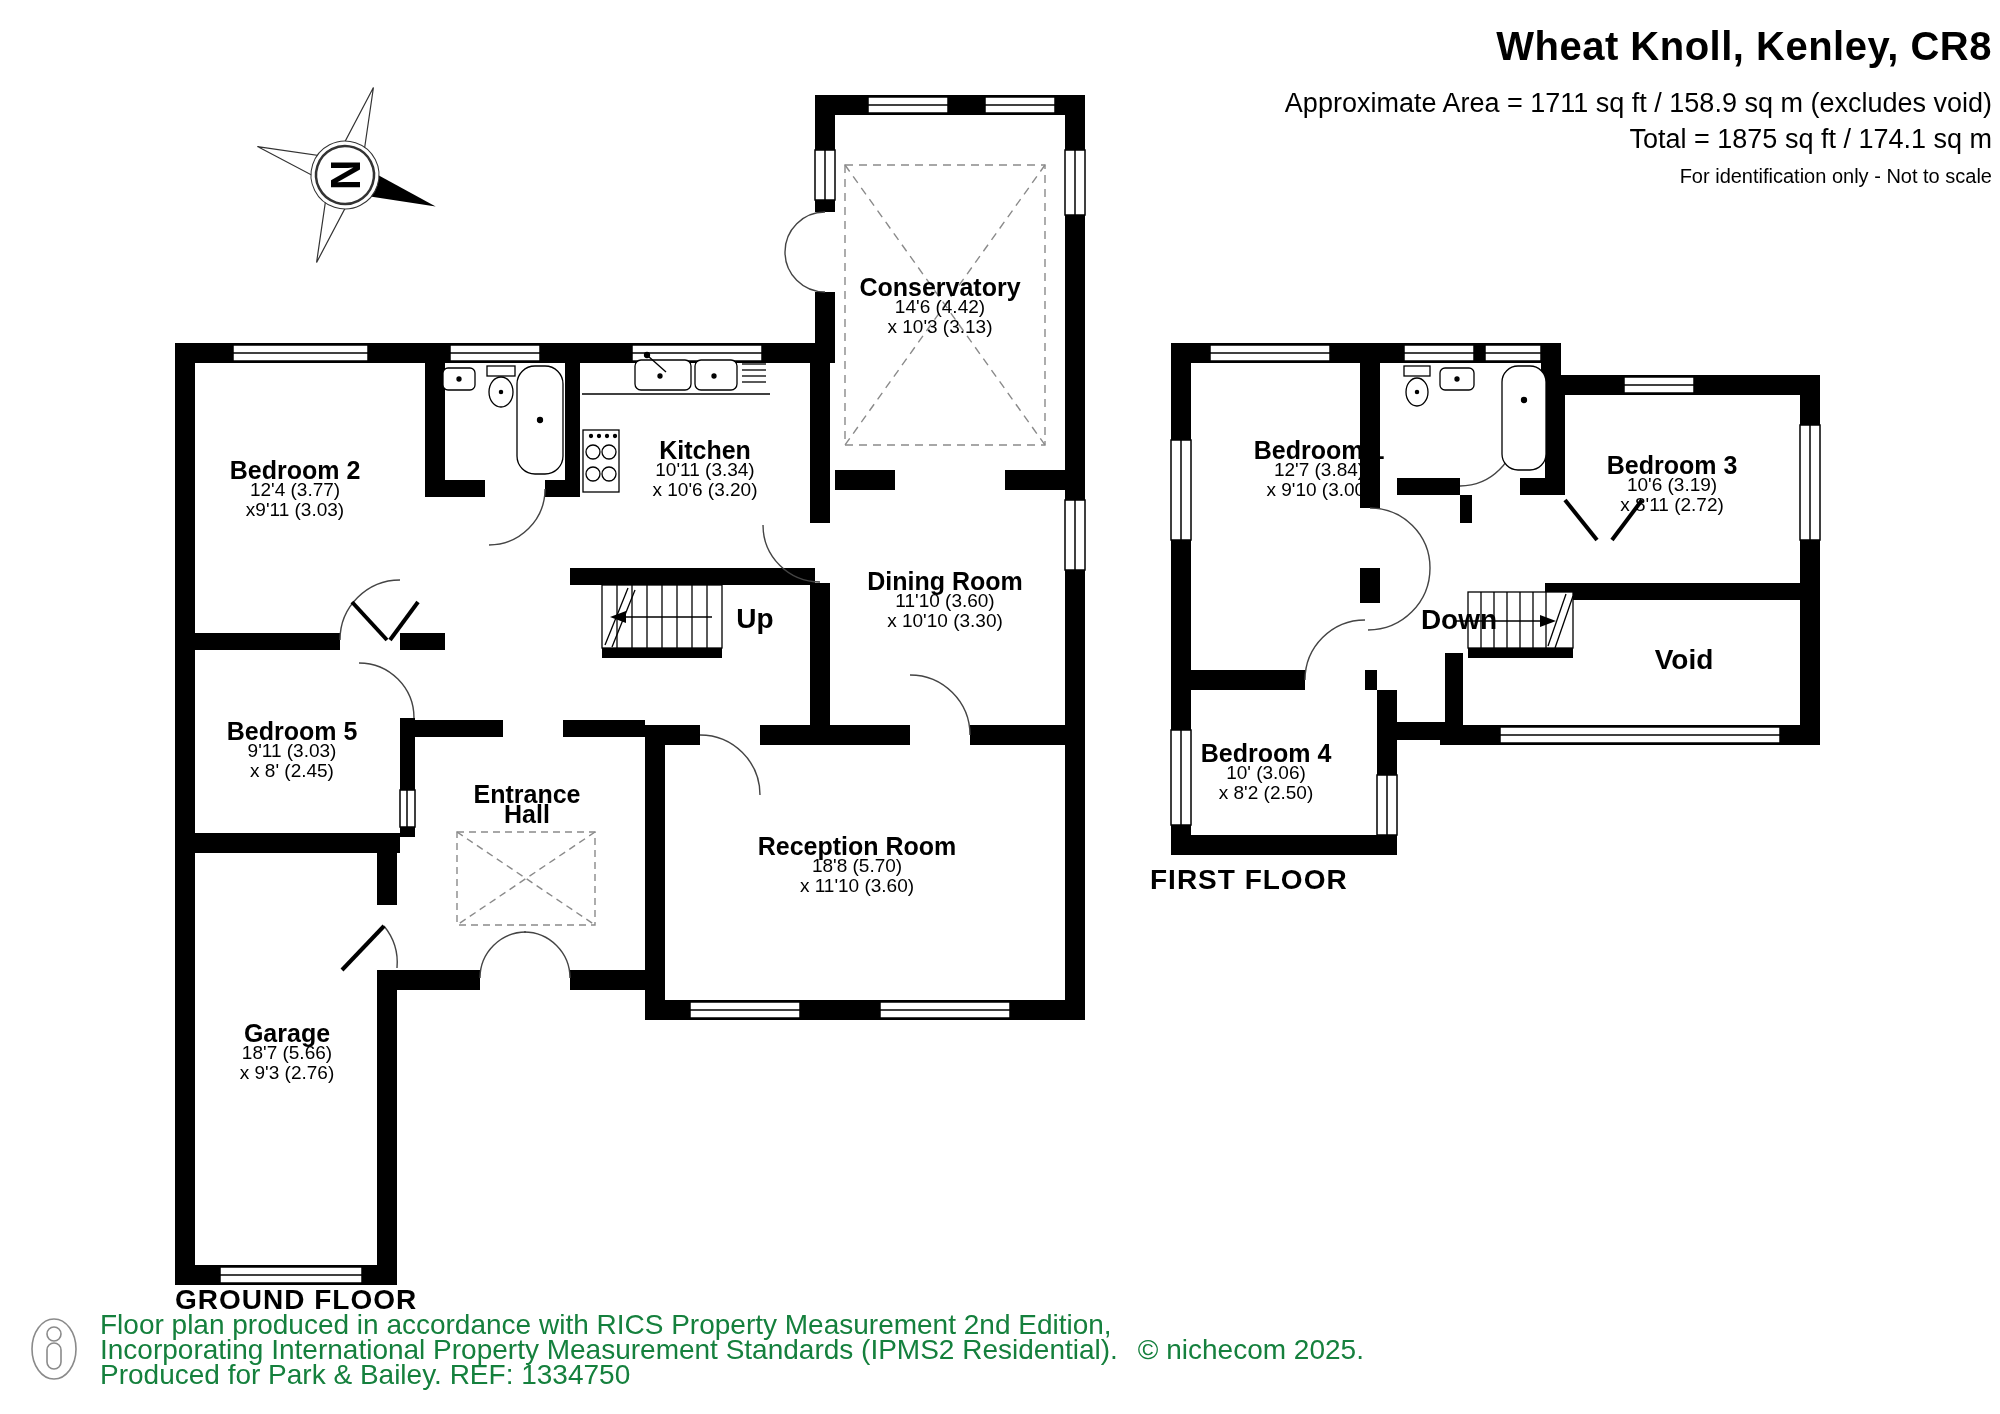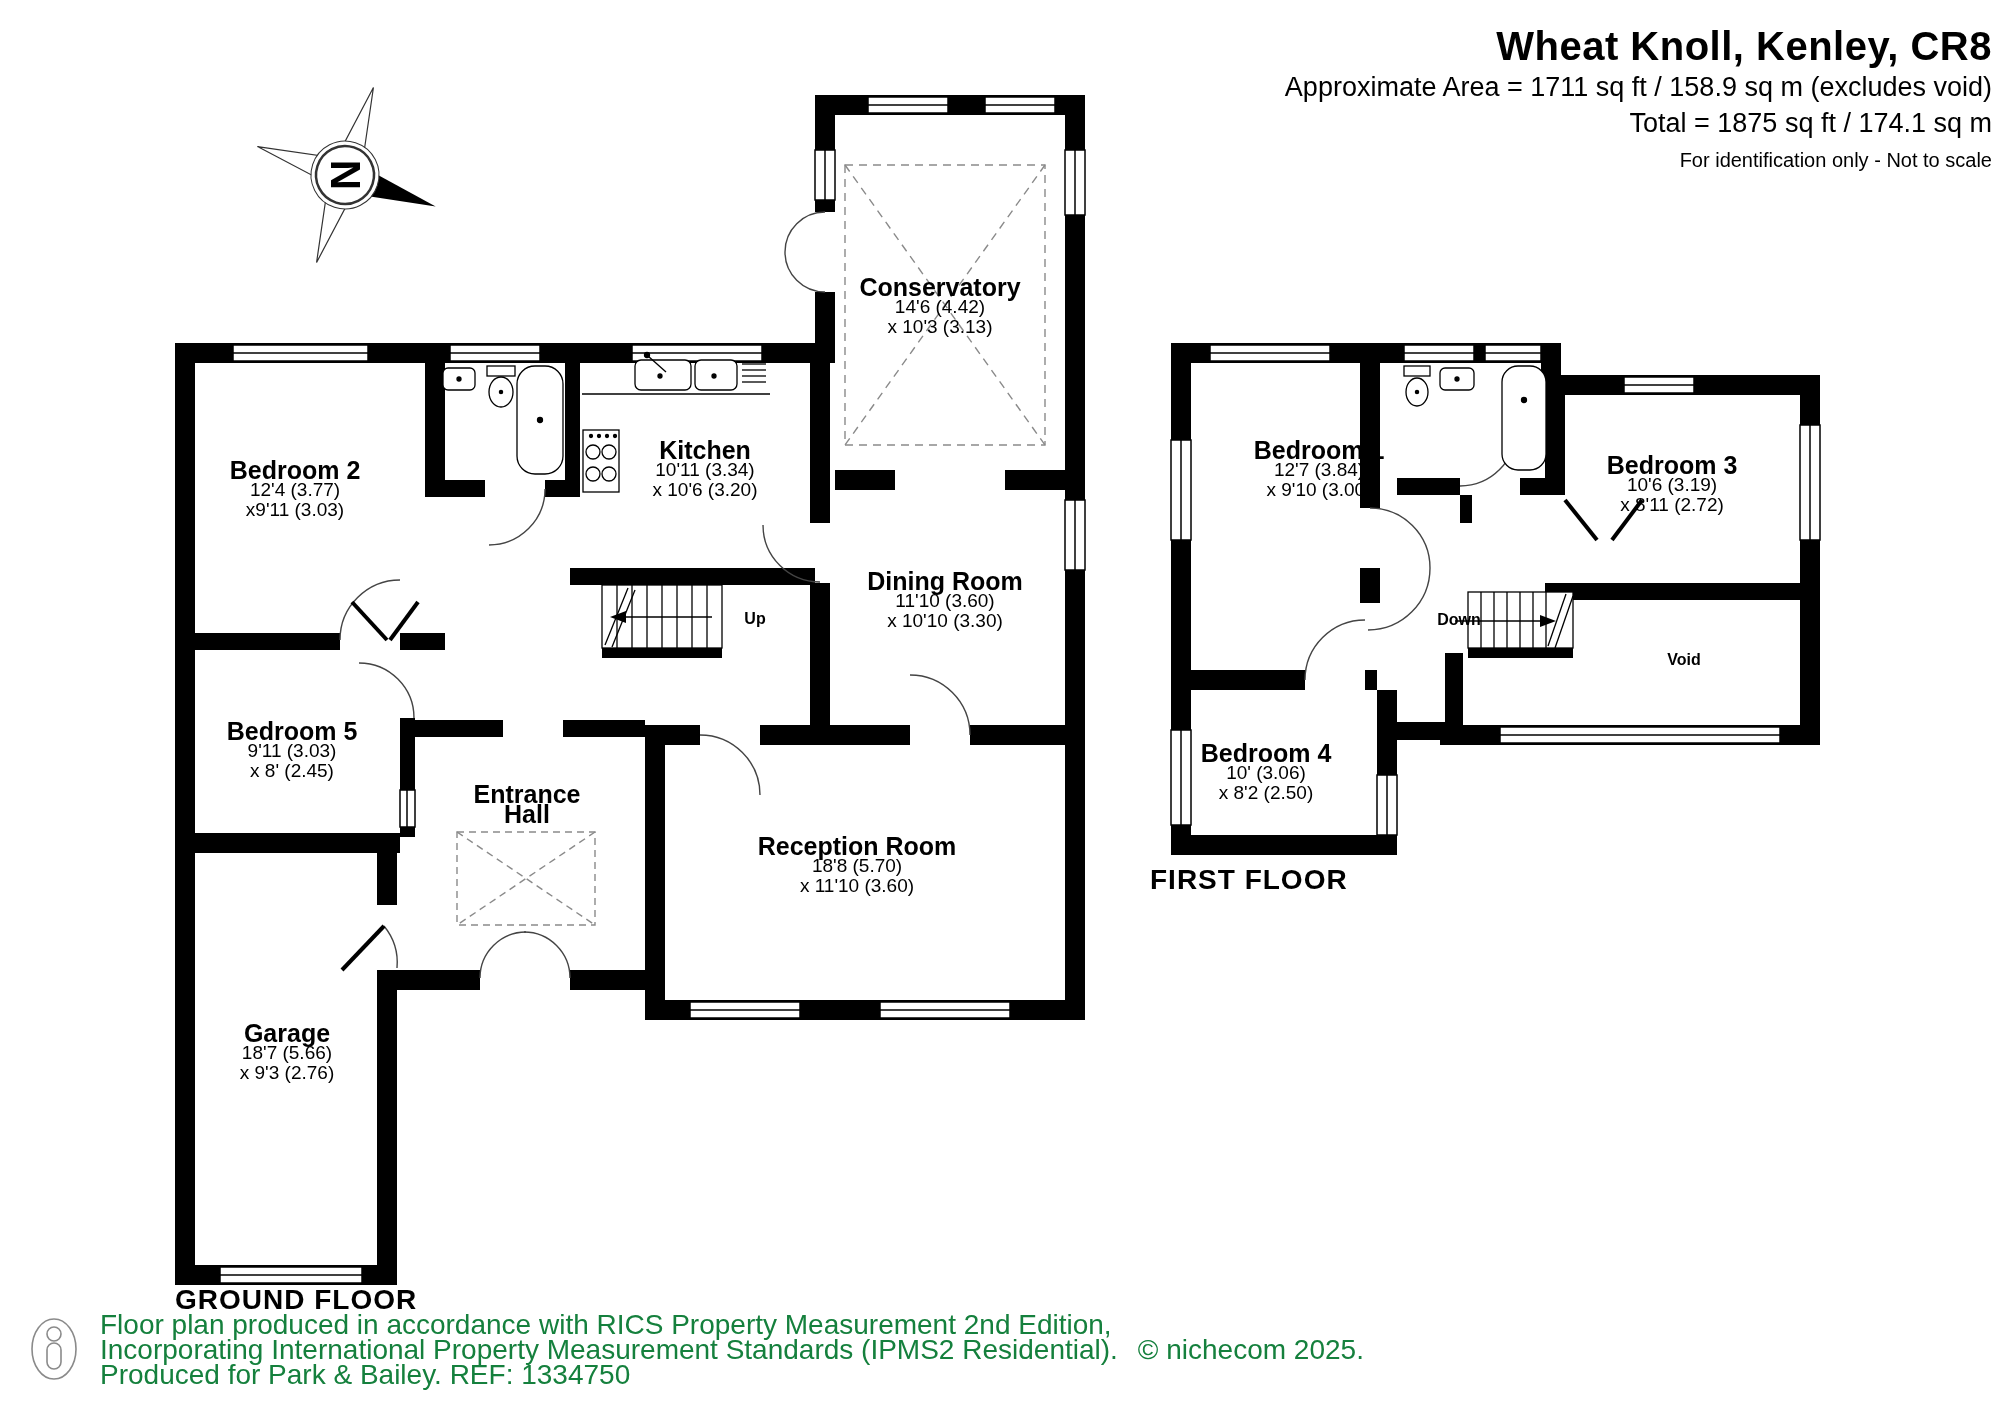--- a/index.html
+++ b/index.html
@@ -1,26 +1,26 @@
 <!DOCTYPE html>
 <html><head>
 <meta charset="utf-8">
 <style>
   html,body{margin:0;padding:0;background:#fff;}
   .canvas{position:relative;width:2000px;height:1414px;background:#fff;overflow:hidden;
           font-family:"Liberation Sans", sans-serif;color:#000;}
   .plan-svg{position:absolute;left:0;top:0;width:2000px;height:1414px;}
   .header{position:absolute;top:24px;right:8px;text-align:right;}
-  .title{font-size:40px;font-weight:bold;letter-spacing:0.5px;margin-bottom:0;}
+  .title{font-size:40px;font-weight:bold;letter-spacing:0.5px;margin-bottom:16px;}
   .area-line{font-size:27px;line-height:36px;margin-left:20px;}
   .note-line{font-size:20px;line-height:30px;margin-top:4px;}
   .room-label{position:absolute;transform:translate(-50%,-50%);text-align:center;white-space:nowrap;}
   .rname{font-size:25px;font-weight:bold;line-height:20px;}
   .rdim{font-size:19px;line-height:20px;}
-  .stair-label{position:absolute;transform:translate(-50%,-50%);font-size:16px;font-weight:bold;white-space:nowrap;padding-left:36px;}
+  .stair-label{position:absolute;transform:translate(-50%,-50%);font-size:28px;font-weight:bold;white-space:nowrap;padding-left:36px;}
   .floor-label{position:absolute;font-size:28px;font-weight:bold;letter-spacing:1px;white-space:nowrap;}
   .footer{position:absolute;left:100px;top:1312px;color:#15803d;font-size:28px;line-height:25px;}
   .footer .copyright{margin-left:20px;}
 </style>
 </head>
 <body>
 
 <div class="canvas">
 
   <svg class="plan-svg" viewBox="0 0 2000 1414">

